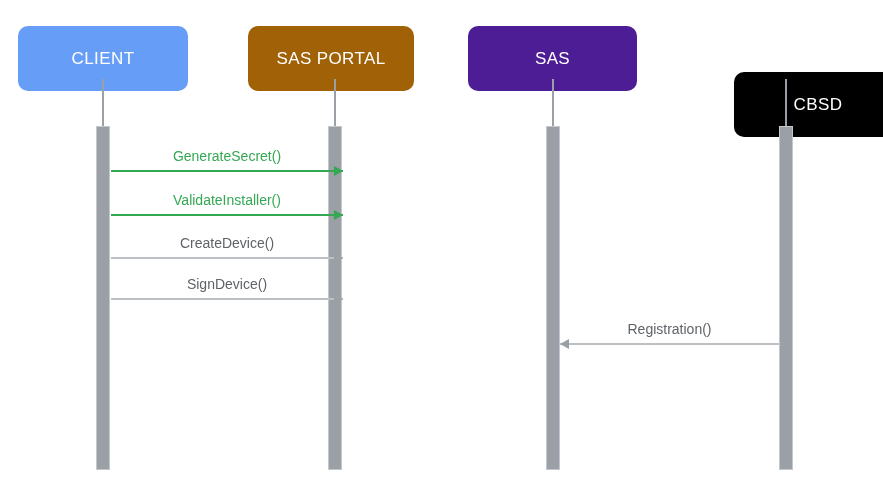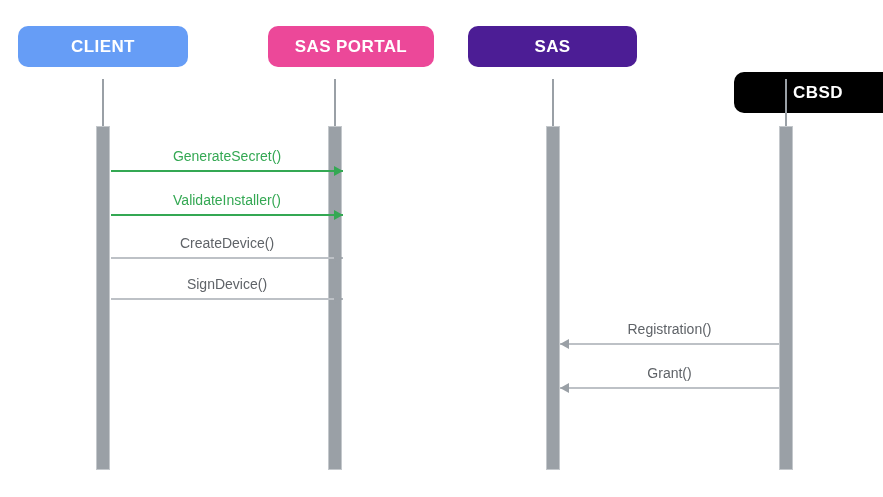--- a/index.html
+++ b/index.html
@@ -9,32 +9,32 @@
     height: 497px;
     background: #ffffff;
     font-family: "Liberation Sans", sans-serif;
     overflow: hidden;
   }
 
   
   .actor-box {
     position: absolute;
     top: 26px;
-    height: 41px;
+    height: 65px;
     border-radius: 10px;
     display: flex;
     align-items: center;
     justify-content: center;
     color: #ffffff;
     font-size: 17px;
-    font-weight: bold;
+    font-weight: normal;
     letter-spacing: 0.4px;
   }
   .box-client     { left: 18px;  width: 170px; background: #669DF6; }
-  .box-sas-portal { left: 268px; width: 166px; background: #ec4899; }
+  .box-sas-portal { left: 248px; width: 166px; background: #a16207; }
   .box-sas        { left: 468px; width: 169px; background: #4c1d95; }
   .box-cbsd       { left: 734px; width: 168px; background: #000000; margin-top: 46px; }
 
   
   .lifeline {
     position: absolute;
     top: 79px;
     height: 47px;
     width: 2px;
     background: #9AA0A6;
@@ -152,20 +152,14 @@
     </div>
   </div>
 
   <div class="message grp-left msg-4 gray dir-right">
     <div class="msg-label">SignDevice()</div>
     <div class="msg-line">
       <div class="msg-head"></div>
     </div>
   </div>
 
-  <div class="message grp-right msg-6 gray dir-left">
-    <div class="msg-label">Grant()</div>
-    <div class="msg-line">
-      <div class="msg-head"></div>
-    </div>
-  </div>
 
 </div>
 
 </body></html>

